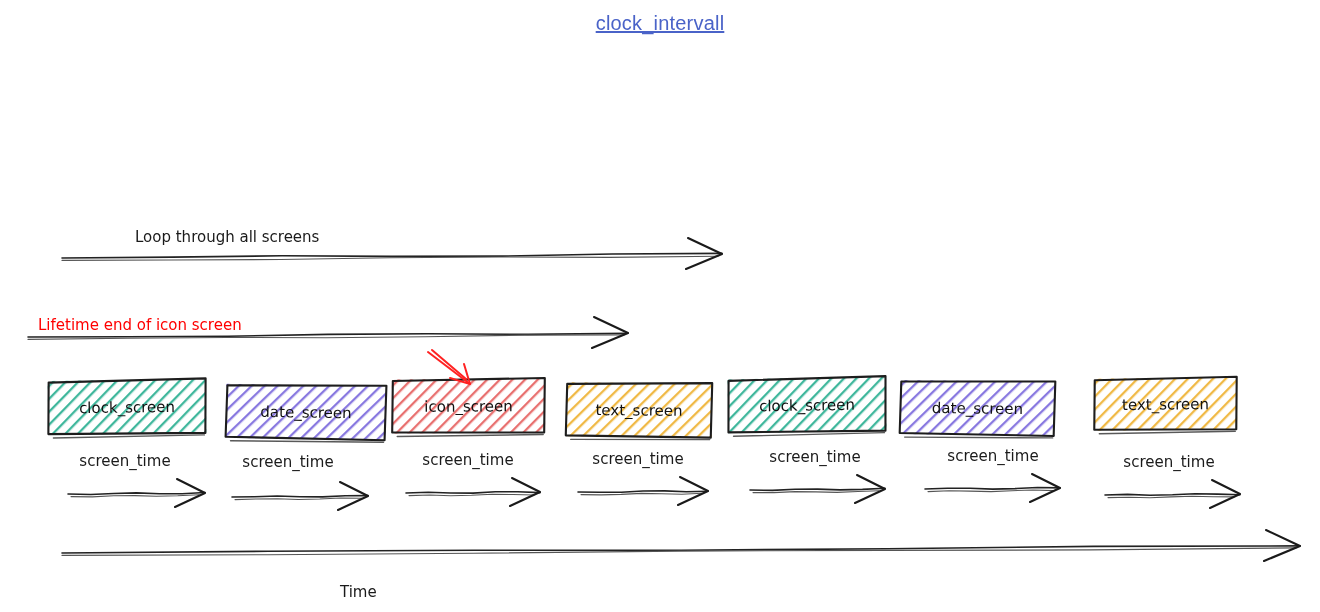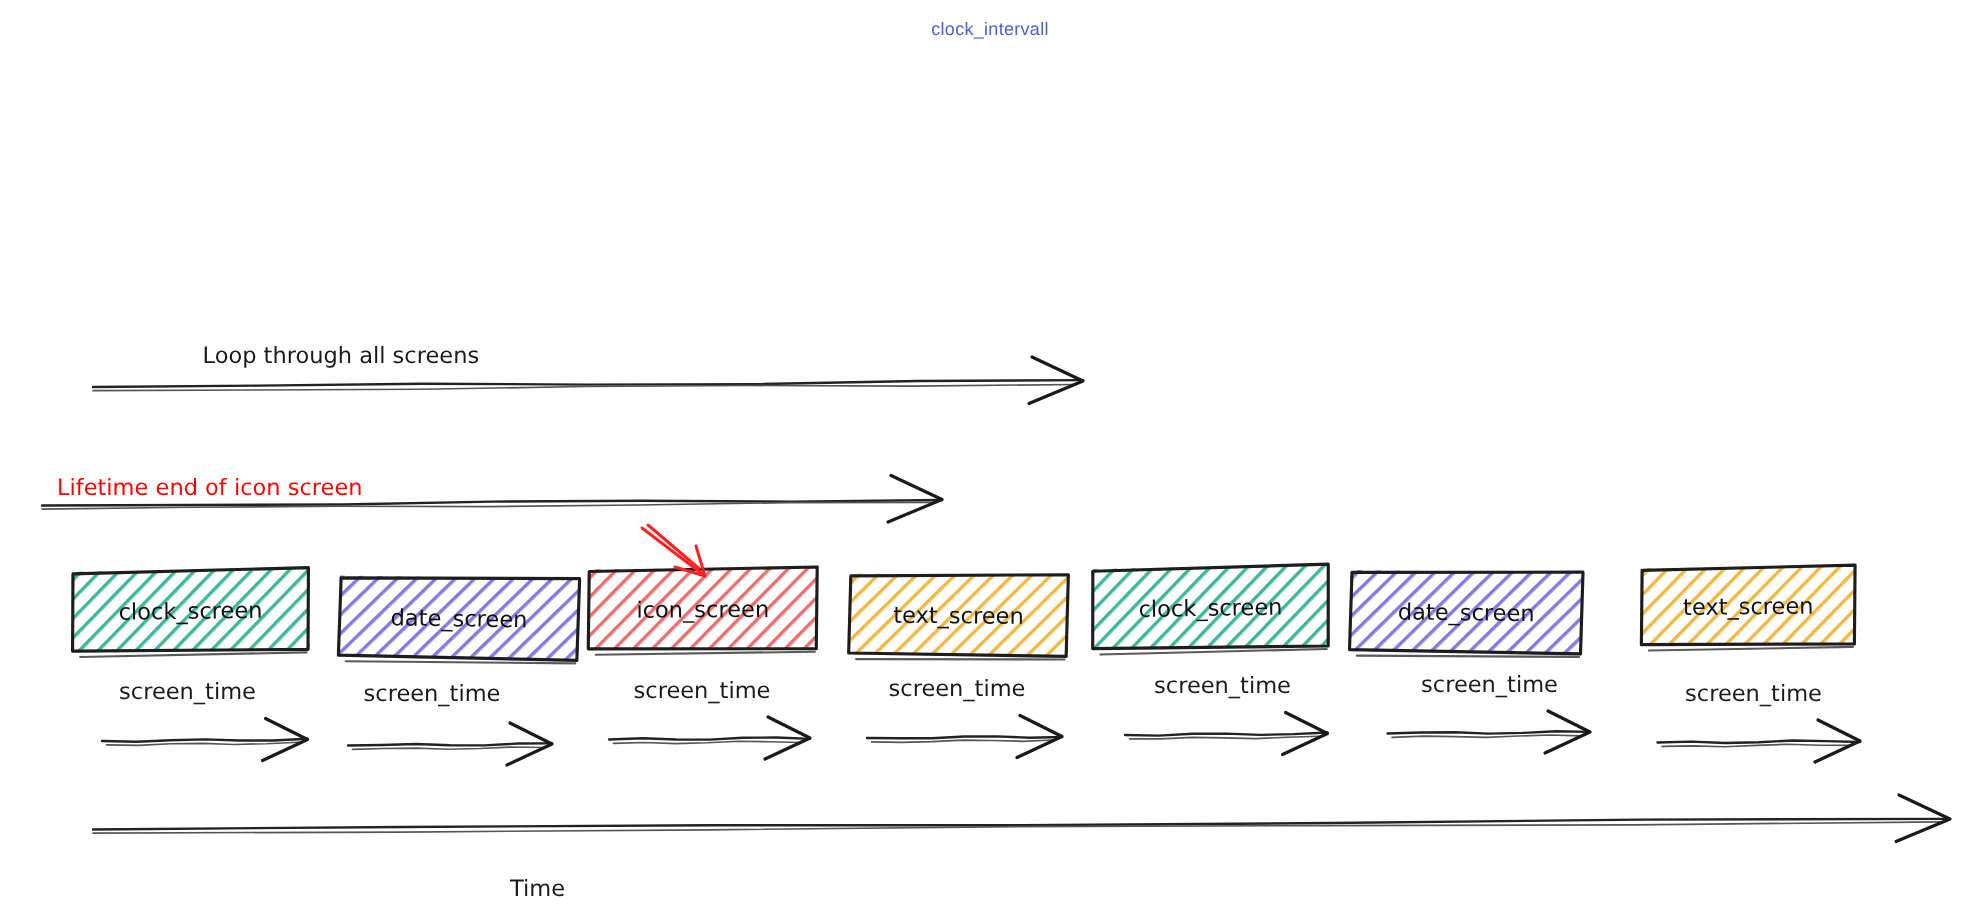--- a/index.html
+++ b/index.html
@@ -26,23 +26,24 @@
     height: 612px;
     overflow: visible;
   }
   .title {
     position: absolute;
     left: 0;
     top: 12px;
     width: 1320px;
     text-align: center;
     font-family: "Liberation Sans", sans-serif;
-    font-size: 12px;
+    font-size: 20px;
     color: #4a63c8;
     letter-spacing: 0.2px;
+    text-decoration: underline;
   }
   .hand {
     font-family: "DejaVu Sans", sans-serif;
     font-size: 15px;
     fill: #1a1a1a;
   }
   .hand-red { fill: #ff0000; }
   .boxlabel {
     font-family: "DejaVu Sans", sans-serif;
     font-size: 15px;

